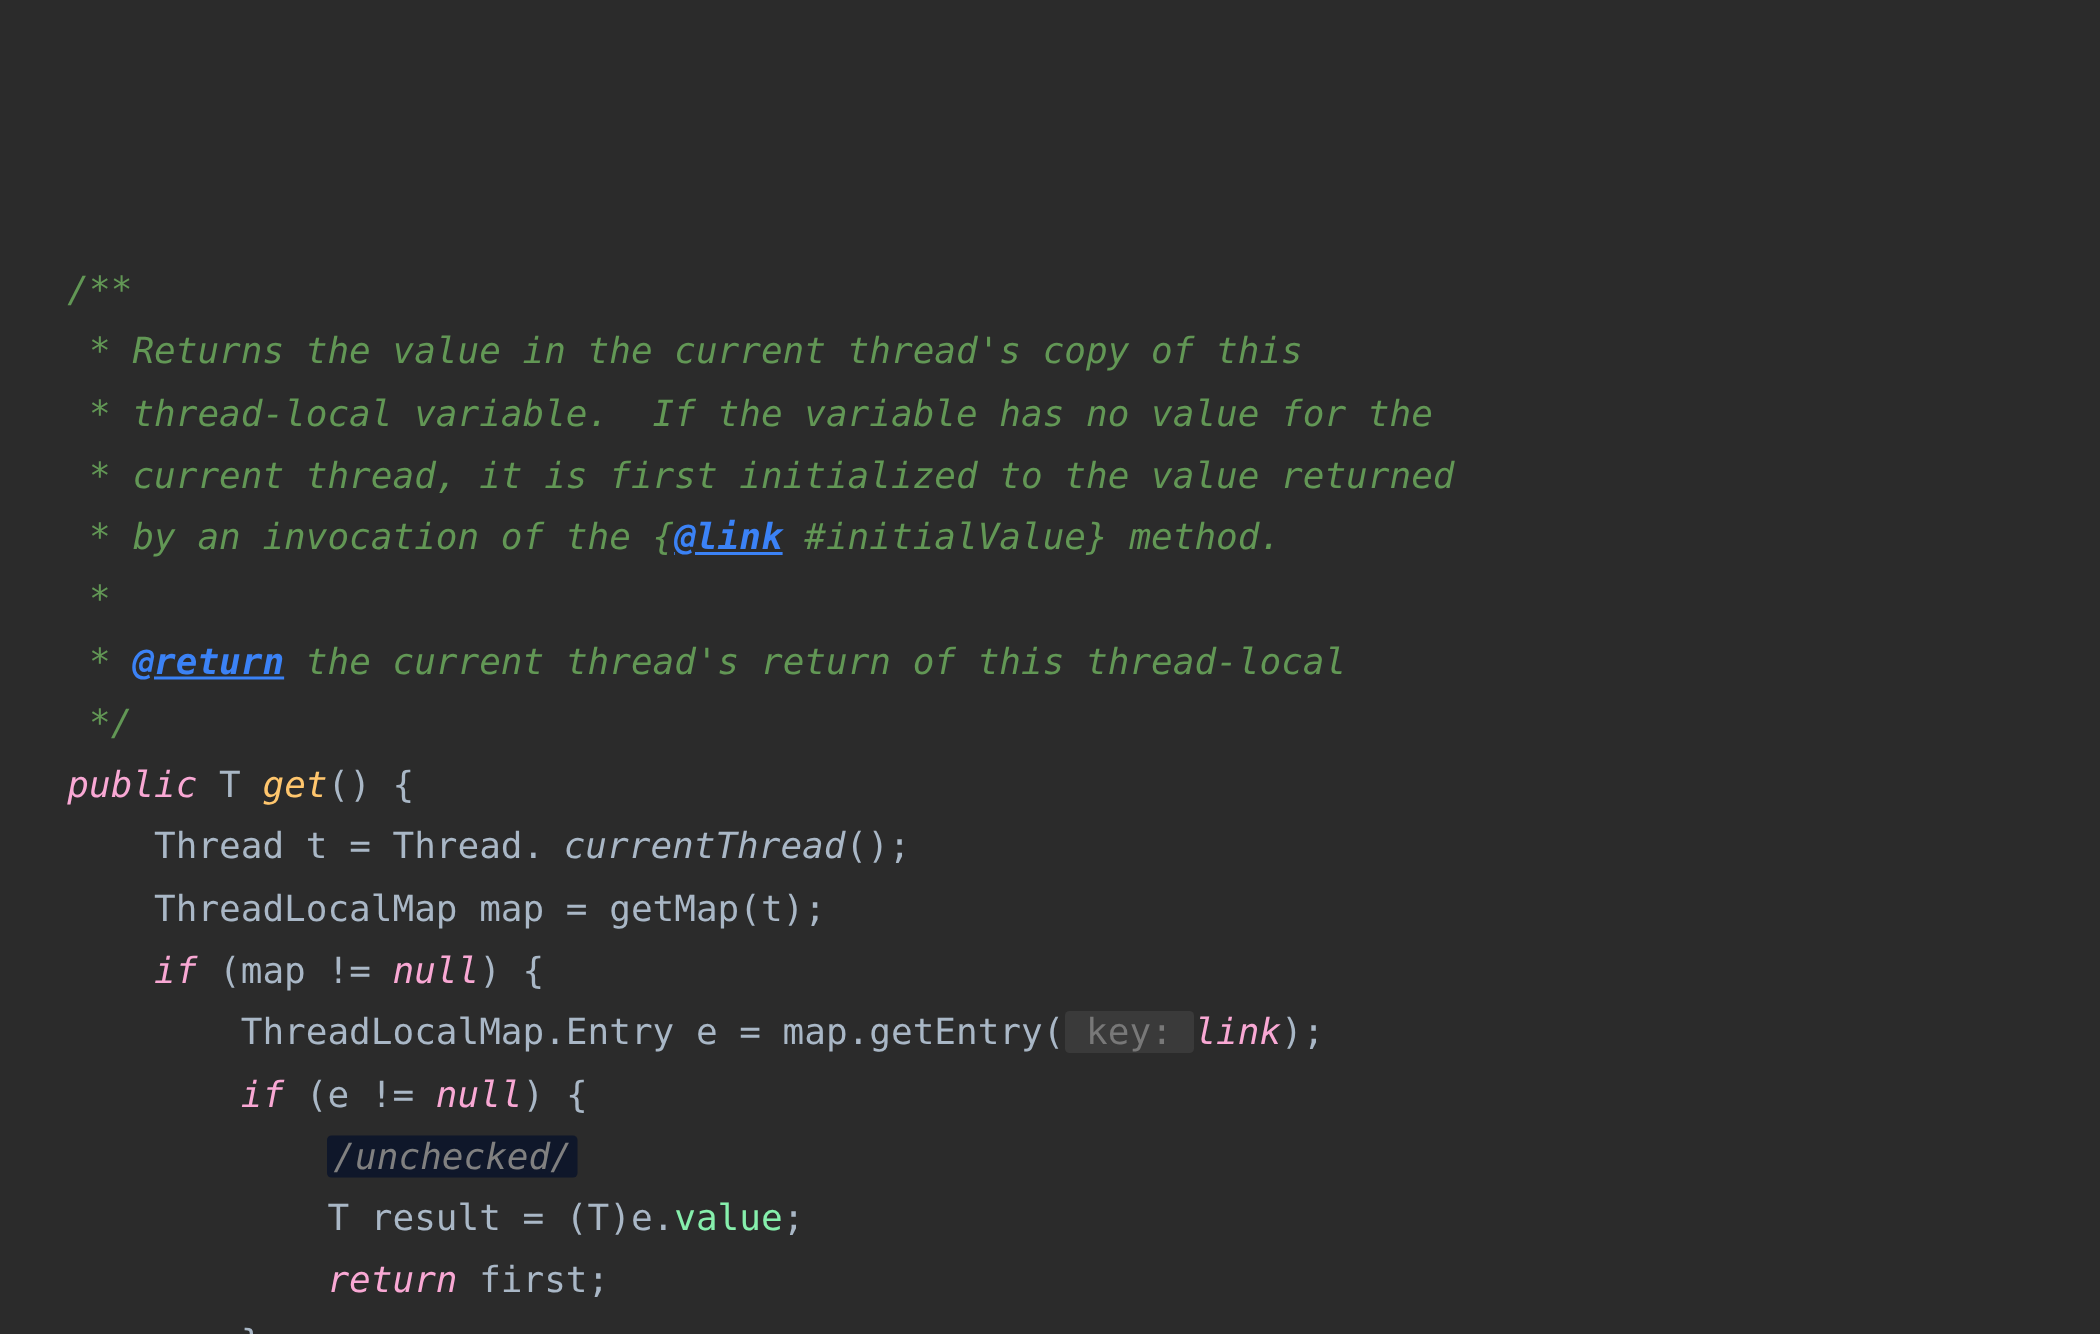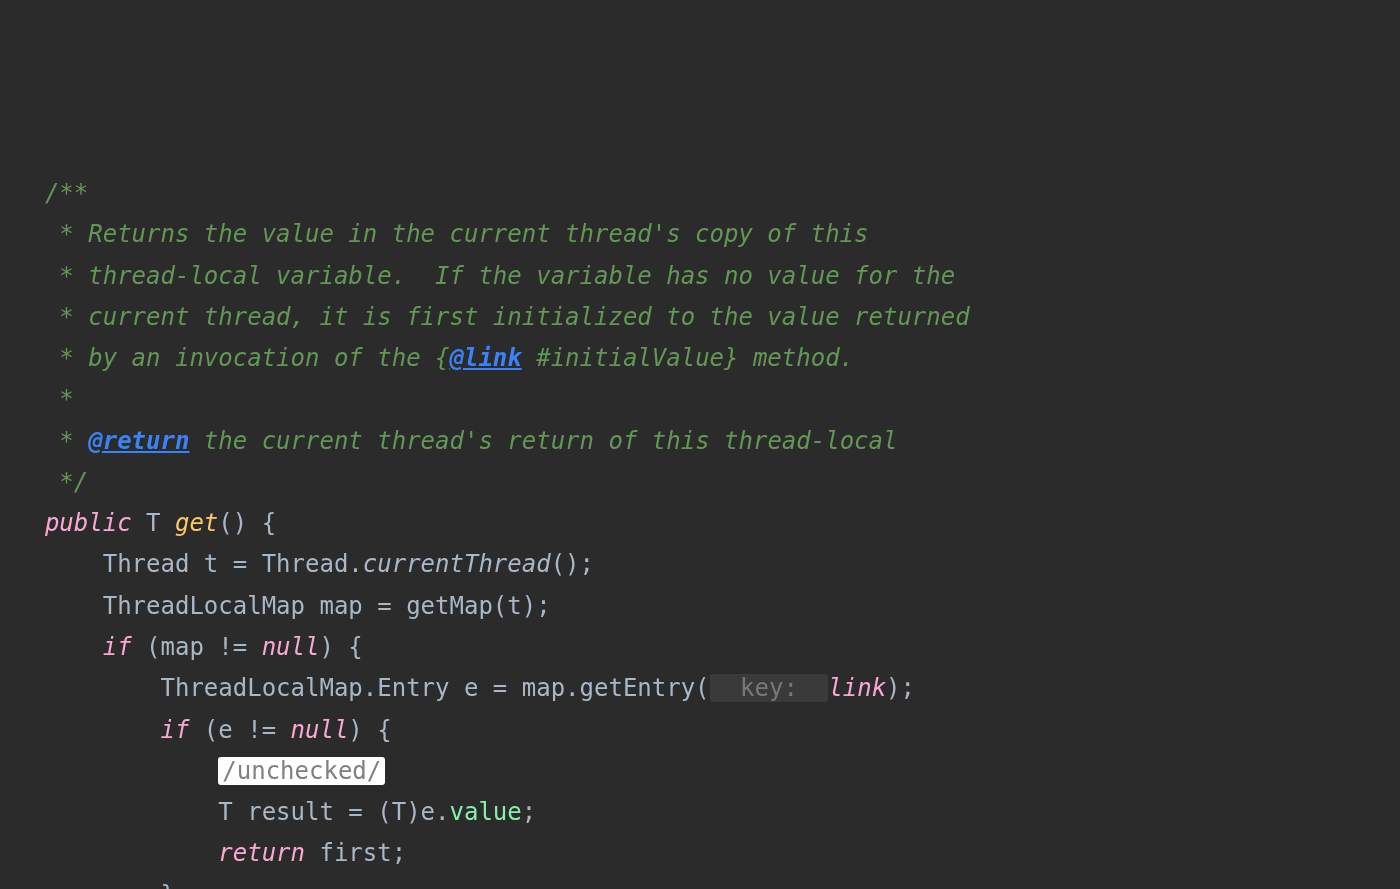--- a/index.html
+++ b/index.html
@@ -34,36 +34,38 @@
     .type {
       color: #a9b7c6;
     }
     .method-decl {
       color: #ffc66d;
       font-style: italic;
     }
     .static-method {
       color: #a9b7c6;
       font-style: italic;
+      margin-left: 13px;
     }
     .field {
       color: #86efac;
     }
     .param-hint {
       color: #787878;
       background-color: #3a3a3a;
-      padding: 0 16px;
+      padding: 0 0;
       border-radius: 3px;
       font-style: normal;
     }
     .folded {
       color: #808080;
-      background-color: #ffffff;
+      background-color: #0f172a;
       padding: 0 4px;
       border-radius: 3px;
+      font-style: italic;
     }
     .gutter-line {
       color: #4d4d4d;
       user-select: none;
     }
   </style>
 </head>
 <body>
 
 

